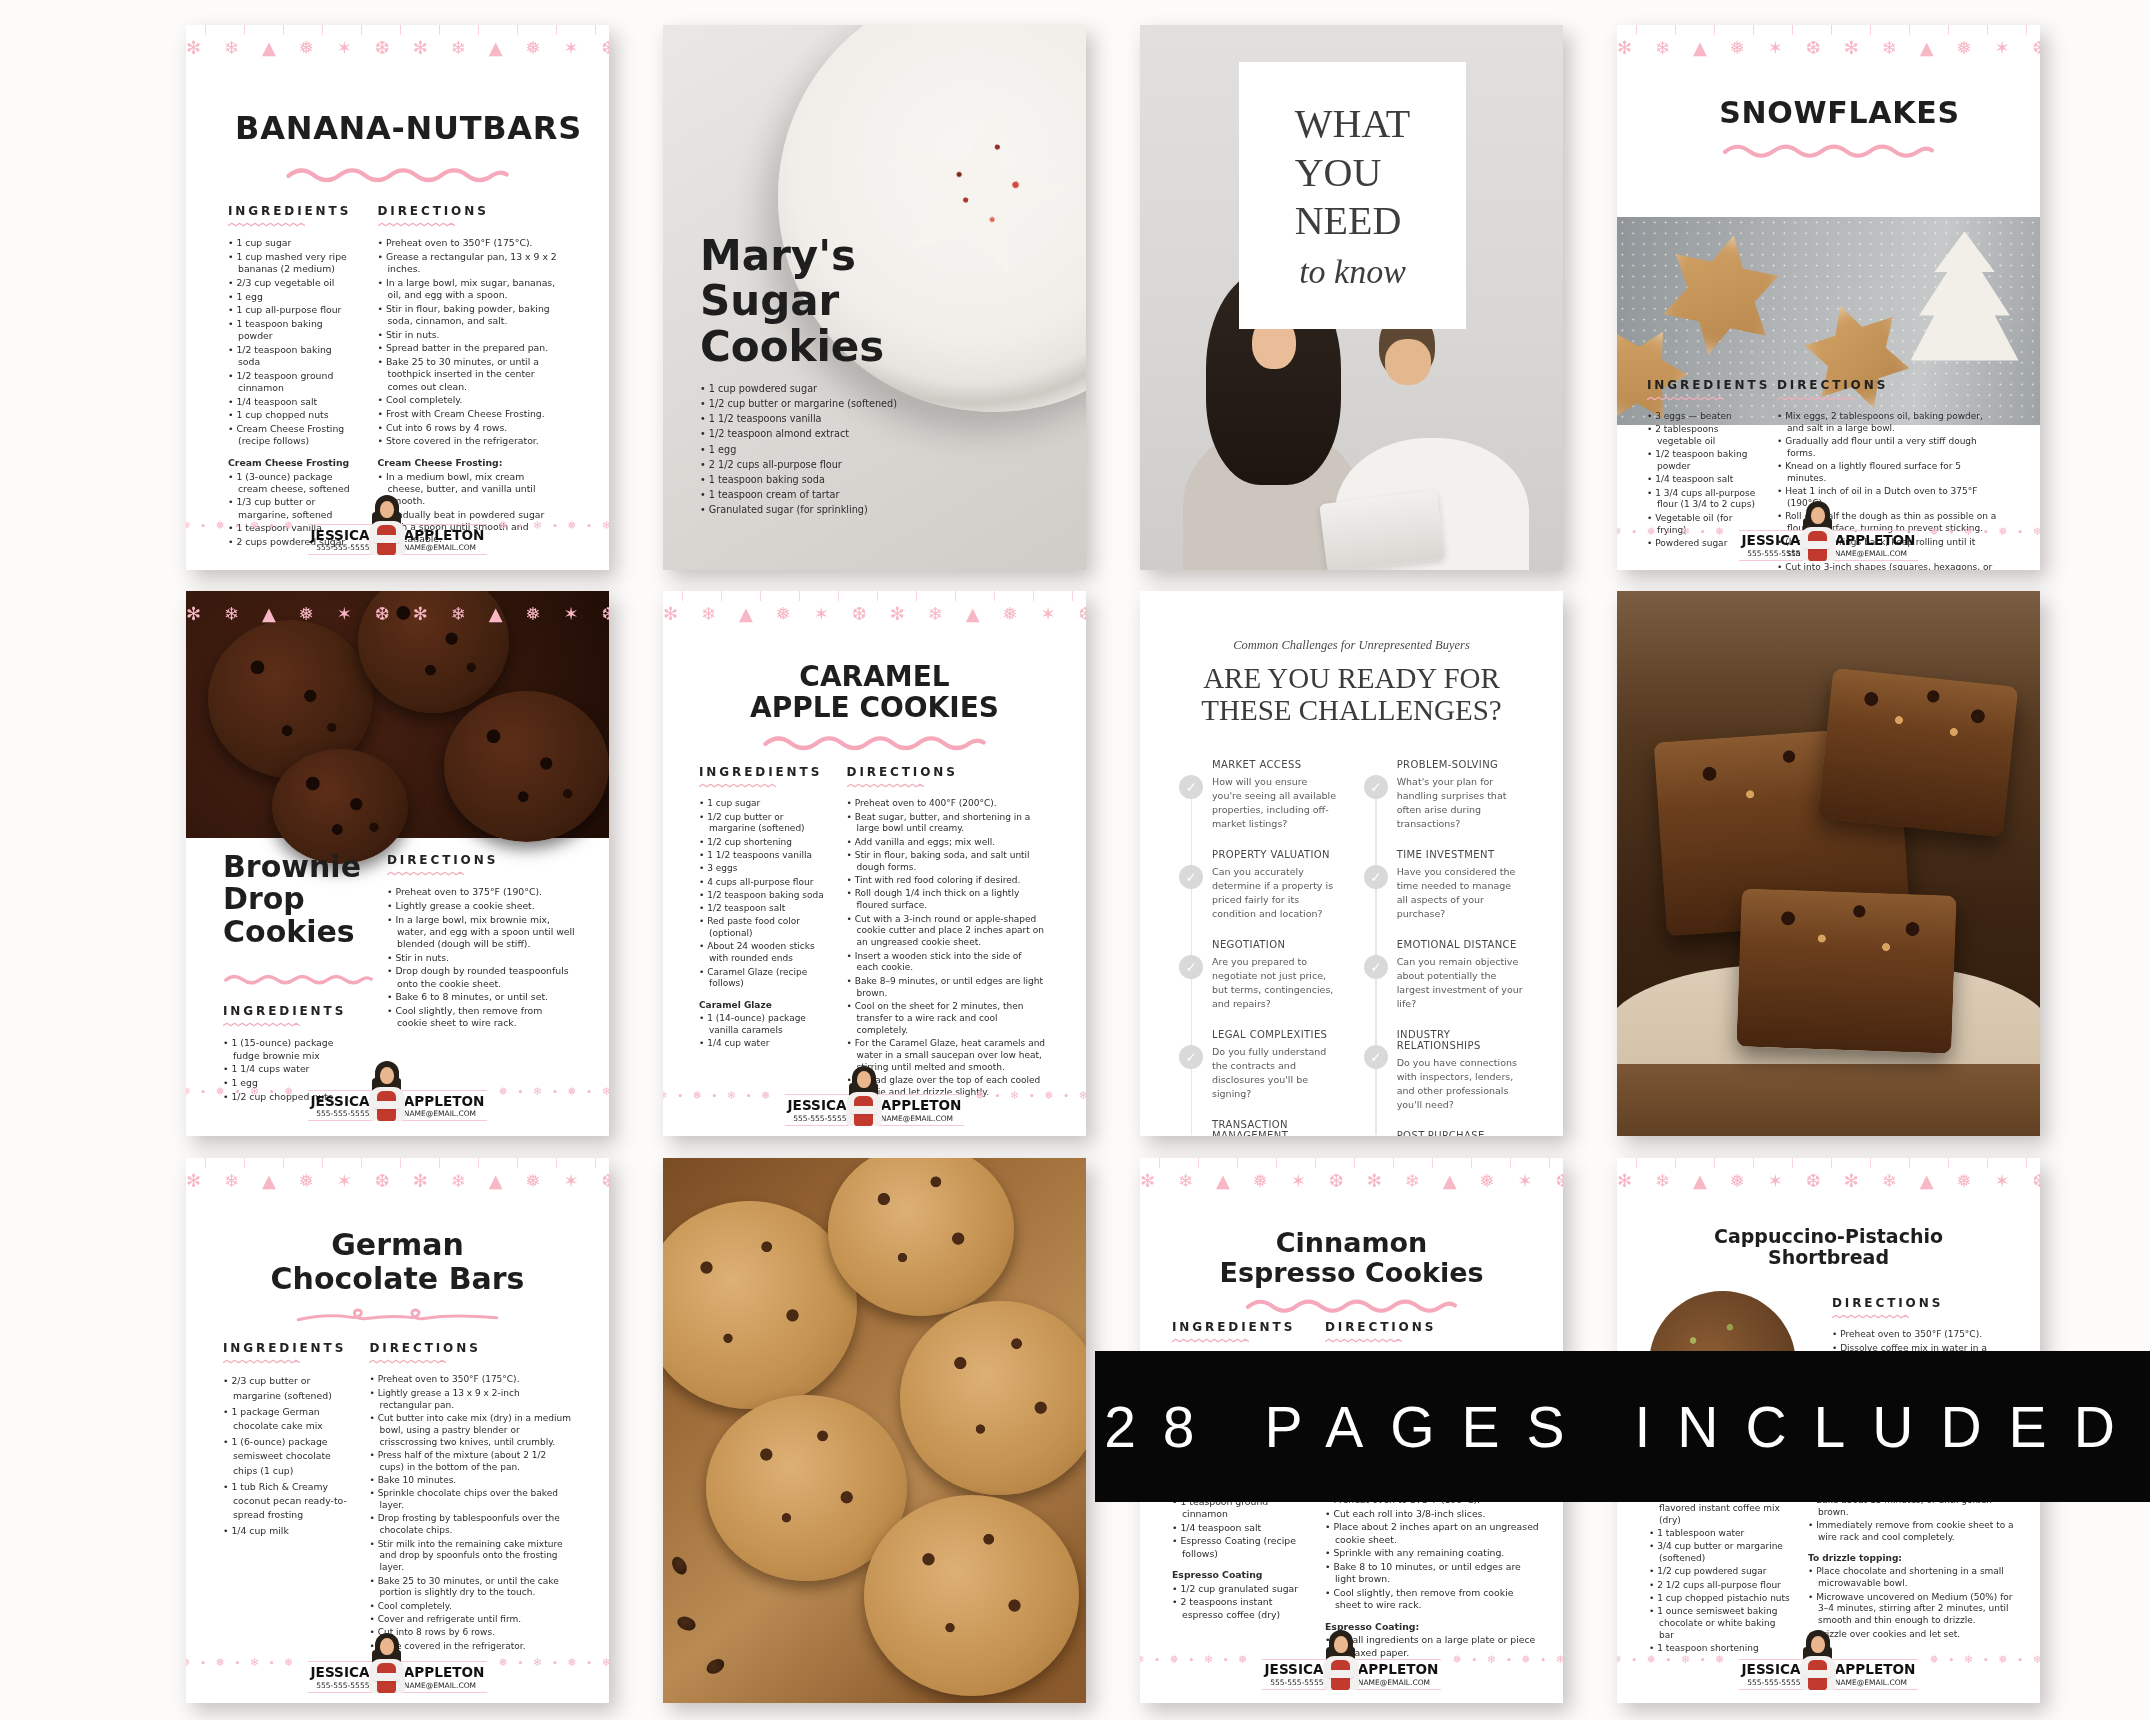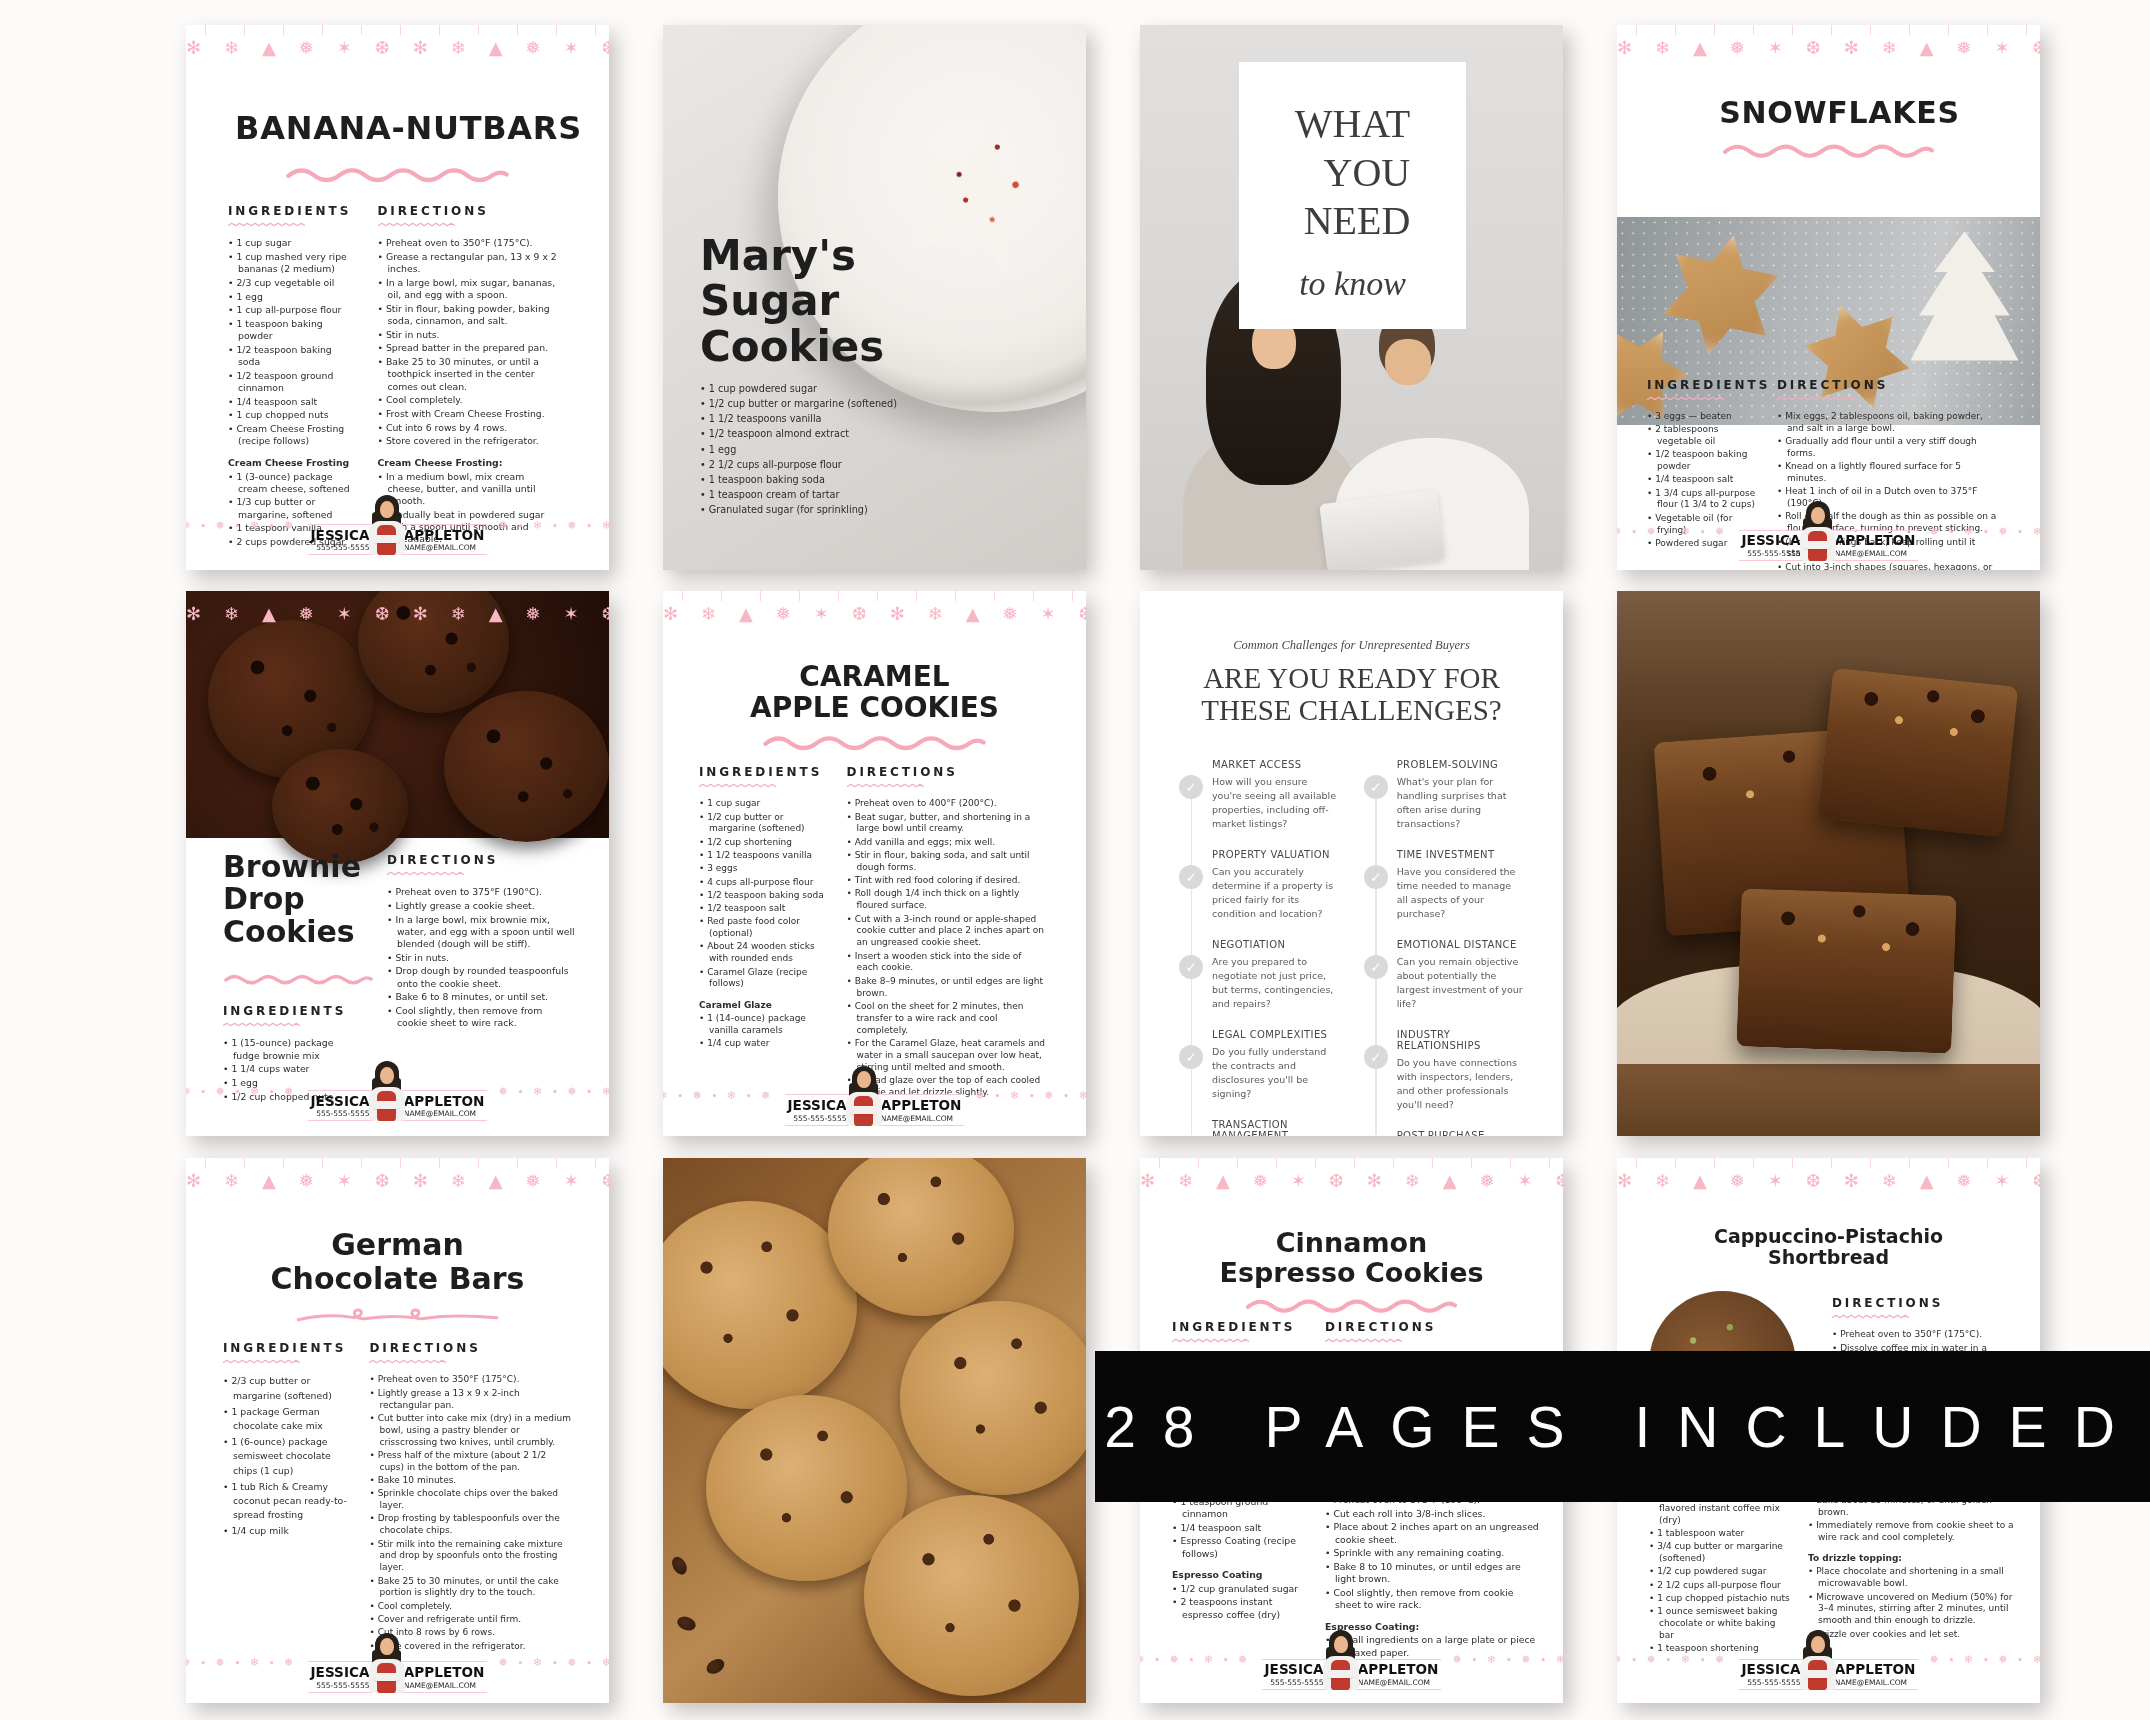--- a/index.html
+++ b/index.html
@@ -53,21 +53,21 @@
      background:radial-gradient(circle at 45% 42%,#f8f6f3 0%,#f1eeea 52%,#e7e4df 64%,#cdc9c3 70%,#e9e6e2 75%,#f2efeb 100%);
      box-shadow:-14.3px 20px 33px rgba(0,0,0,.18);}
   .p2-star{width:179px;height:179px;right:20px;top:79px;background:#f7f4ef;transform:rotate(14deg);
      clip-path:polygon(50% 0%,61% 35%,98% 35%,68% 57%,79% 91%,50% 70%,21% 91%,32% 57%,2% 35%,39% 35%);
      background-image:radial-gradient(circle at 30% 30%,#c0392b 0 2.9px,transparent 3.6px),radial-gradient(circle at 55% 22%,#8e2f28 0 2.2px,transparent 2.9px),
        radial-gradient(circle at 70% 40%,#d14a3a 0 2.9px,transparent 3.6px),radial-gradient(circle at 45% 55%,#b03228 0 2.2px,transparent 2.9px),
        radial-gradient(circle at 62% 62%,#e06a55 0 2.2px,transparent 2.9px),radial-gradient(circle at 38% 42%,#7e241e 0 2.2px,transparent 2.9px);
      filter:drop-shadow(0 7.2px 0 #c79c63);}
   .p3-bg{inset:0;background:linear-gradient(180deg,#e2e0de 0%,#d9d7d5 55%,#cfcdca 100%);}
   .p3-card{left:99px;top:37px;width:227px;height:267px;background:#ffffff;z-index:2;display:flex;flex-direction:column;align-items:center;justify-content:center;}
-  .p3-serif{font-family:"Liberation Serif",serif;color:#3d3d3d;font-size:40px;line-height:1.22;text-align:right;white-space:pre-line;margin:12px;font-weight:400;}
+  .p3-serif{font-family:"Liberation Serif",serif;color:#3d3d3d;font-size:40px;line-height:1.22;text-align:left;white-space:pre-line;margin:0;font-weight:400;}
   .p3-italic{font-family:"Liberation Serif",serif;font-style:italic;font-size:34px;color:#3d3d3d;margin-top:7.2px;}
   .p3-wbody{left:43px;bottom:-21.5px;width:179px;height:165px;border-radius:48% 48% 0 0;background:#ccc6bf;}
   .p3-whair{left:66px;bottom:85px;width:135px;height:215px;border-radius:46% 46% 40% 40%;background:linear-gradient(#2e251e,#1d1510);}
   .p3-wface{left:112px;bottom:201px;width:44px;height:54px;border-radius:50% 50% 44% 44%;background:#e8bd97;}
   .p3-mbody{right:34px;bottom:-21.5px;width:194px;height:154px;border-radius:48% 48% 0 0;background:#f3f1ee;}
   .p3-mhead{right:128px;bottom:192px;width:56px;height:66px;border-radius:48% 48% 42% 42%;background:#5f4833;}
   .p3-mface{right:132px;bottom:185px;width:46px;height:46px;border-radius:46%;background:#e4b88f;}
   .p3-laptop{left:183px;bottom:4.3px;width:118px;height:69px;border-radius:5.7px;background:linear-gradient(#f2f0ed,#dad7d3);transform:rotate(-7deg);box-shadow:0 2.9px 7.2px rgba(0,0,0,.15);}
   .p4-photo{left:0;right:0;top:192px;height:208px;background:linear-gradient(100deg,#8f9598 0%,#b2b5b7 40%,#c6c8c9 72%,#9da2a5 100%);
      background-image:radial-gradient(rgba(255,255,255,.85) 0.7px,transparent 1.1px),linear-gradient(100deg,#8f9598 0%,#b2b5b7 40%,#c6c8c9 72%,#9da2a5 100%);

